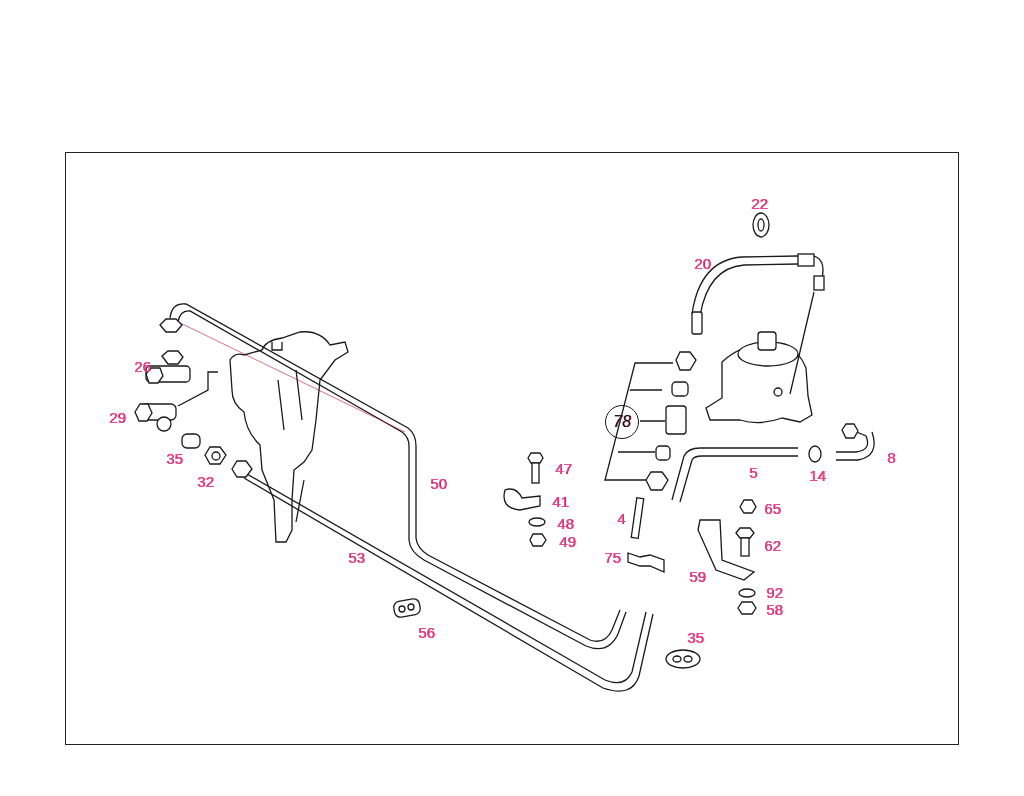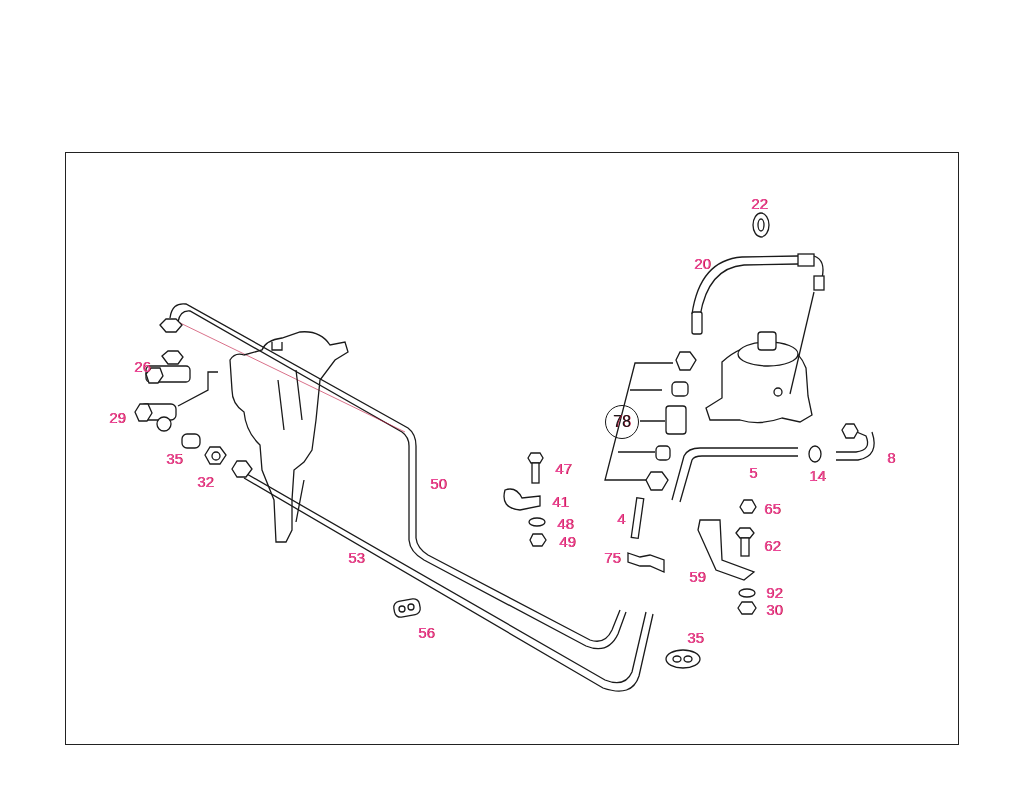--- a/index.html
+++ b/index.html
@@ -1,20 +1,20 @@
 <!DOCTYPE html>
 <html><head>
 <meta charset="utf-8">
 <style>
   html,body{margin:0;padding:0;background:#fff;}
   body{width:1024px;height:796px;position:relative;overflow:hidden;font-family:"Liberation Sans",sans-serif;}
   #frame{position:absolute;left:65px;top:152px;width:894px;height:593px;border:1px solid #222;box-sizing:border-box;}
   svg#art{position:absolute;left:0;top:0;width:1024px;height:796px;}
   .lbl{position:absolute;font-size:15px;color:#ec4899;line-height:1;text-shadow:0.6px 0 0 #c0103a;cursor:pointer;}
-  .circ{position:absolute;width:34px;height:34px;border:1.5px solid #1a1a1a;border-radius:50%;box-sizing:border-box;display:flex;align-items:center;justify-content:center;font-size:16px;color:#1a1a1a;text-shadow:0.6px 0 0 #c0103a;cursor:pointer;}
+  .circ{position:absolute;width:34px;height:34px;border:1.5px solid #1a1a1a;border-radius:50%;box-sizing:border-box;display:flex;align-items:center;justify-content:center;font-size:16px;color:#1a1a1a;text-shadow:0.6px 0 0 #c0103a;cursor:pointer;font-style:italic;}
   svg .ln{fill:none;stroke:#1a1a1a;stroke-width:1.3;}
   svg .rd{fill:none;stroke:#c0103a;stroke-width:0.6;}
   svg .pt{fill:#fff;stroke:#1a1a1a;stroke-width:1.3;}
 </style>
 </head>
 <body>
 
 <div id="frame"></div>
 
 <svg id="art" viewBox="0 0 1024 796">
@@ -126,15 +126,15 @@
 <div class="lbl" style="left:559px;top:534px">49</div>
 <div class="lbl" style="left:617px;top:511px">4</div>
 <div class="lbl" style="left:604px;top:550px">75</div>
 <div class="lbl" style="left:749px;top:465px">5</div>
 <div class="lbl" style="left:809px;top:468px">14</div>
 <div class="lbl" style="left:887px;top:450px">8</div>
 <div class="lbl" style="left:764px;top:501px">65</div>
 <div class="lbl" style="left:764px;top:538px">62</div>
 <div class="lbl" style="left:689px;top:569px">59</div>
 <div class="lbl" style="left:766px;top:585px">92</div>
-<div class="lbl" style="left:766px;top:602px">30</div>
+<div class="lbl" style="left:766px;top:602px">58</div>
 <div class="lbl" style="left:687px;top:630px">35</div>
 <div class="circ" style="left:605px;top:405px">78</div>
 
 </body></html>

